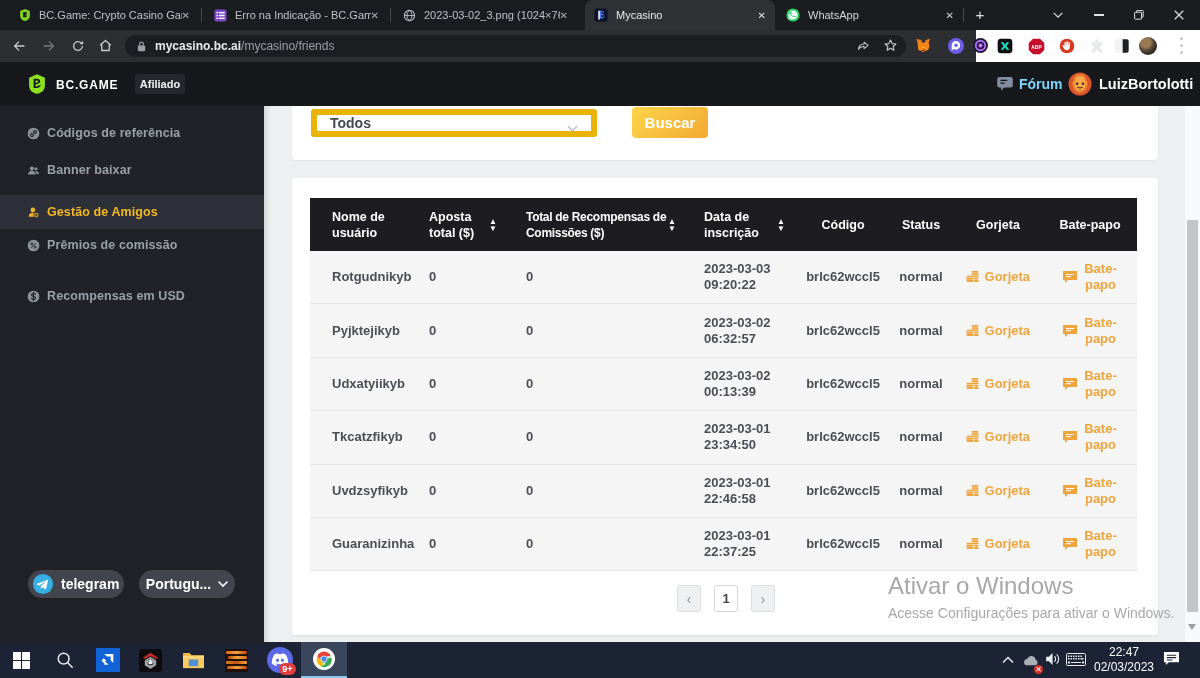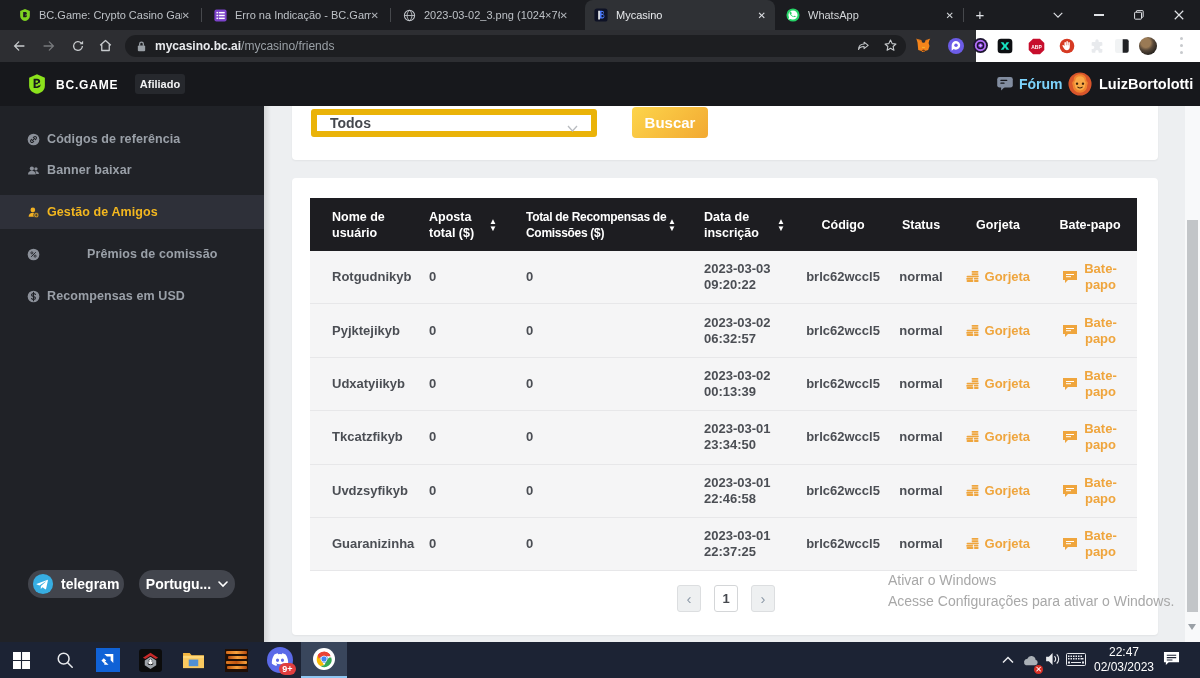--- a/index.html
+++ b/index.html
@@ -50,21 +50,21 @@
 .c7 { left:640px; width:96px; text-align:center; }
 .c8 { left:744px; width:72px; text-align:center; }
 .orange { color:#efa53d; }
 .sort { position:absolute; top:50%; transform:translateY(-50%); color:#fff; font-size:8px; line-height:7px; text-align:center; }
 
 #pag { position:absolute; left:0px; top:371px; width:827px; height:46px; }
 .pbtn { position:absolute; top:0; width:24px; height:27px; border:1px solid #dcdee0; border-radius:3px; background:#eef0f1; color:#8d9aa8; display:flex; align-items:center; justify-content:center; font-size:15px; }
 .pcur { background:#fff; color:#45484e; font-weight:bold; border:1px solid #d4d6d8; font-size:13px !important; }
 
 #ativar { position:absolute; left:624px; top:466px; color:#a8a8a8; }
-#ativar .a1 { font-size:14px; }
+#ativar .a1 { font-size:24px; }
 #ativar .a2 { font-size:14px; margin-top:5px; }
 .c7 svg { vertical-align:-2px; margin-right:2px; }
 .c8 { display:flex; align-items:center; justify-content:center; }
 .c8 .bico { margin-right:7px; flex:0 0 14px; }
 .bptxt { text-align:center; }
 
 
 #sbar { position:absolute; left:1185px; top:106px; width:15px; height:536px; background:#f8f9fa; }
 #sthumb { position:absolute; left:1187px; top:220px; width:11px; height:392px; background:#c2c5c8; }
 
@@ -229,21 +229,21 @@
       <circle cx="13" cy="13" r="12.5" fill="#d8552b"></circle>
       <path fill="#f0832f" d="M13 2.5c3.2 0 6.8 1.7 6.8 5.8 0 1.5 1.1 1.6 1.6 3.1.4 1.6-.6 2.1-.6 3.6 0 4.2-3.6 7.5-7.8 7.5s-7.8-3.3-7.8-7.5c0-1.5-1-2-.6-3.6.5-1.5 1.6-1.6 1.6-3.1C6.2 4.2 9.8 2.5 13 2.5z"></path>
       <path fill="#f9a948" d="M13 4.5c2.5 0 5 1.5 5 4.3 0 1.2.8 1.4 1.2 2.5.3 1.2-.5 1.7-.5 2.9 0 3.3-2.6 5.8-5.7 5.8s-5.7-2.5-5.7-5.8c0-1.2-.8-1.7-.5-2.9.4-1.1 1.2-1.3 1.2-2.5 0-2.8 2.5-4.3 5-4.3z"></path>
       <circle cx="9.8" cy="12.6" r="1.3" fill="#42210b"></circle>
       <circle cx="16.2" cy="12.6" r="1.3" fill="#42210b"></circle>
       <path d="M10.6 16.4c1.4 1.1 3.4 1.1 4.8 0" stroke="#42210b" stroke-width="1.1" fill="none" stroke-linecap="round"></path>
     </svg>
   <div class="abs" style="left:1099px; top:14px; color:#fff; font-size:14.5px; font-weight:bold;">LuizBortolotti</div>
 </div>
 <div id="sidebar">
-  <div class="mitem" style="top:16px;">
+  <div class="mitem" style="top:10px;">
     <svg class="mic" viewBox="0 0 20 20">
         <circle cx="10" cy="10" r="9" fill="#8b9099"></circle>
         <path fill="none" stroke="#1e2025" stroke-width="1.6" stroke-linecap="round" d="M8.2 11.8 11.8 8.2 M7.2 9.8 6 11a2.2 2.2 0 0 0 3.1 3.1l1.2-1.2 M12.8 10.2 14 9a2.2 2.2 0 0 0-3.1-3.1L9.7 7.1"></path>
       </svg>
     <span>Códigos de referência</span>
   </div>
   <div class="mitem" style="top:47px;">
     <svg class="mic" viewBox="0 0 20 20">
         <circle cx="7.5" cy="7" r="3.2" fill="#8b9099"></circle>
         <path fill="#8b9099" d="M1.5 16c0-3.3 2.7-5.5 6-5.5s6 2.2 6 5.5z"></path>
@@ -254,21 +254,21 @@
   </div>
   <div class="mitem sel" style="top:89px;">
     <svg class="mic" viewBox="0 0 20 20">
         <circle cx="9" cy="6" r="3.6" fill="#f2b124"></circle>
         <path fill="#f2b124" d="M2.5 16.5C2.5 12.9 5.4 10.5 9 10.5s6.5 2.4 6.5 6z"></path>
         <circle cx="14.3" cy="14" r="4" fill="#f2b124" stroke="#2b2d35" stroke-width="1.2"></circle>
         <path stroke="#2b2d35" stroke-width="1.3" stroke-linecap="round" d="M14.3 12.2v3.6 M12.5 14h3.6"></path>
       </svg>
     <span>Gestão de Amigos</span>
   </div>
-  <div class="mitem" style="top:131px;gap:40px;">
+  <div class="mitem" style="top:122px;">
     <svg class="mic" viewBox="0 0 20 20">
         <circle cx="10" cy="10" r="9" fill="#8b9099"></circle>
         <path fill="none" stroke="#1e2025" stroke-width="1.4" stroke-linecap="round" d="M6.8 13.2 13.2 6.8"></path>
         <circle cx="7.5" cy="7.5" r="1.6" fill="none" stroke="#1e2025" stroke-width="1.3"></circle>
         <circle cx="12.5" cy="12.5" r="1.6" fill="none" stroke="#1e2025" stroke-width="1.3"></circle>
       </svg>
     <span>Prêmios de comissão</span>
   </div>
   <div class="mitem" style="top:173px;">
     <svg class="mic" viewBox="0 0 20 20">

